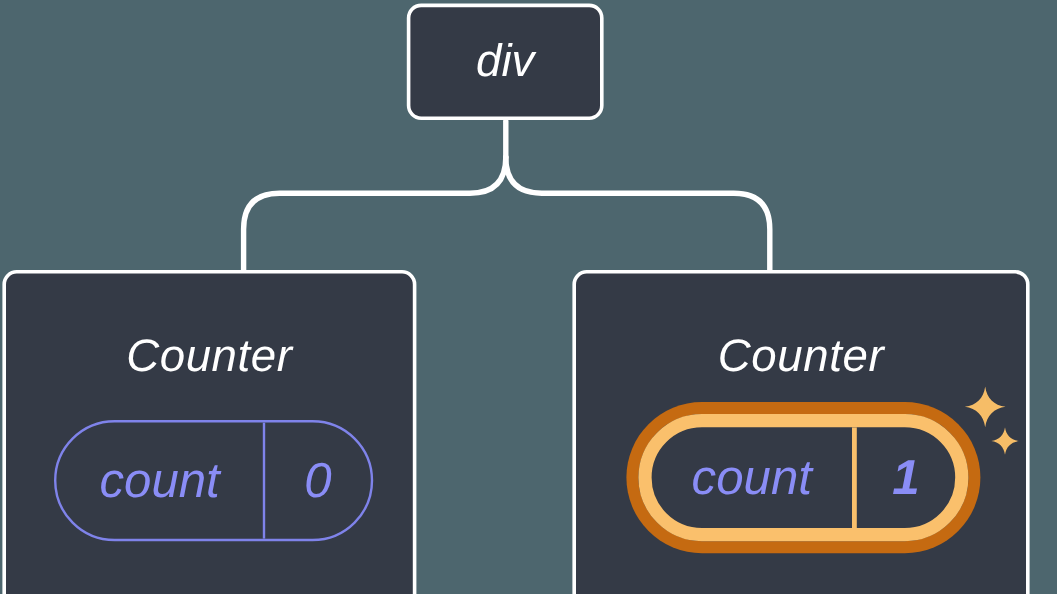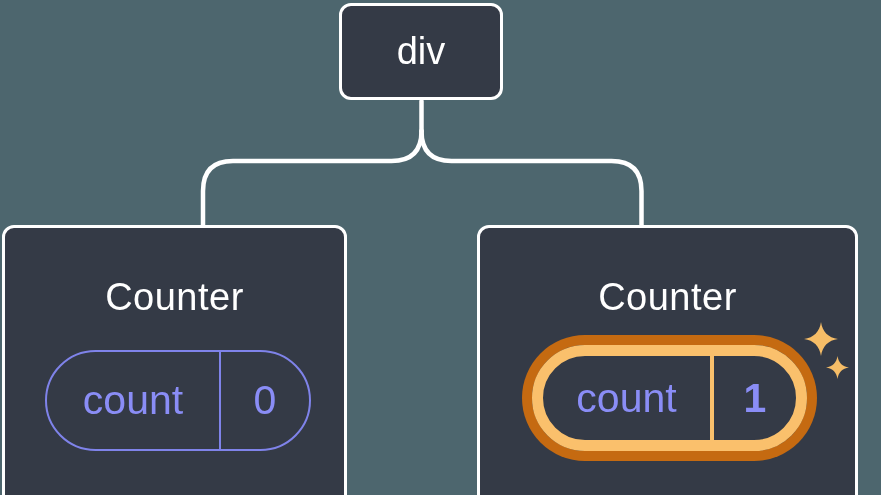--- a/index.html
+++ b/index.html
@@ -14,20 +14,21 @@
   }
   * { margin: 0; padding: 0; box-sizing: border-box; }
   html, body { background: #222; }
   .canvas {
     position: relative;
     width: 881px;
     height: 495px;
     background: var(--background);
     font-family: "Liberation Sans", "DejaVu Sans", sans-serif;
     overflow: hidden;
+    font-style: italic;
   }
   .connector {
     position: absolute;
     left: 0; top: 0;
     pointer-events: none;
   }
   .node {
     position: absolute;
     background: var(--surface);
     border: 3px solid var(--line);

